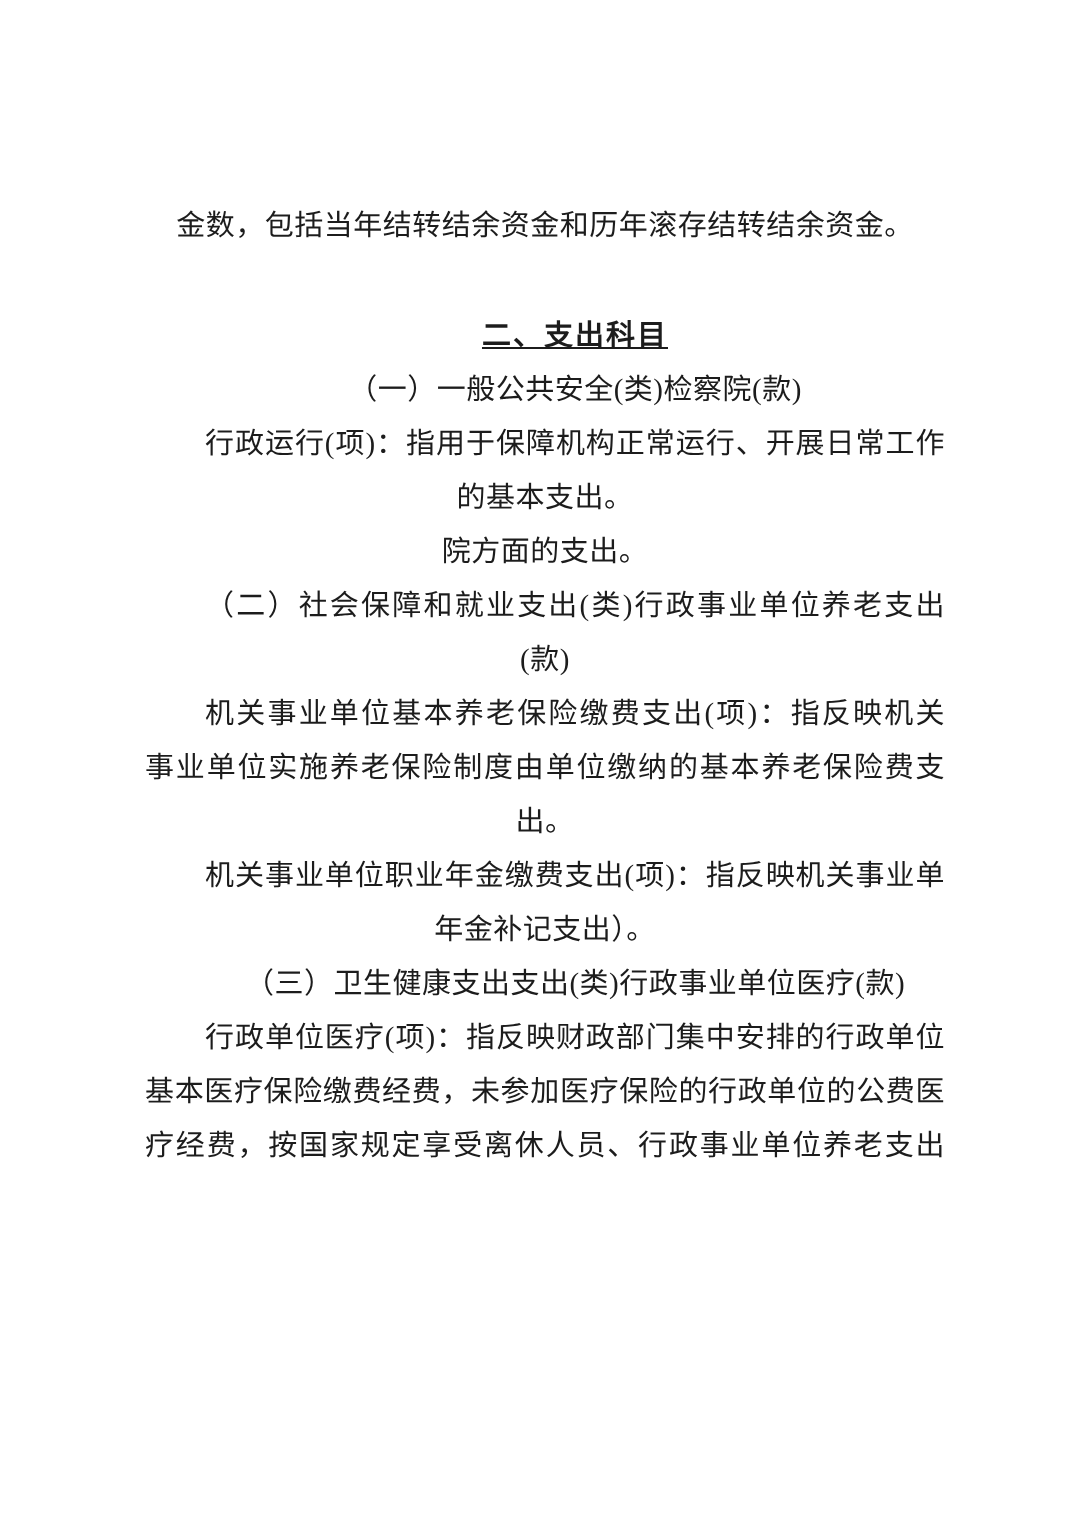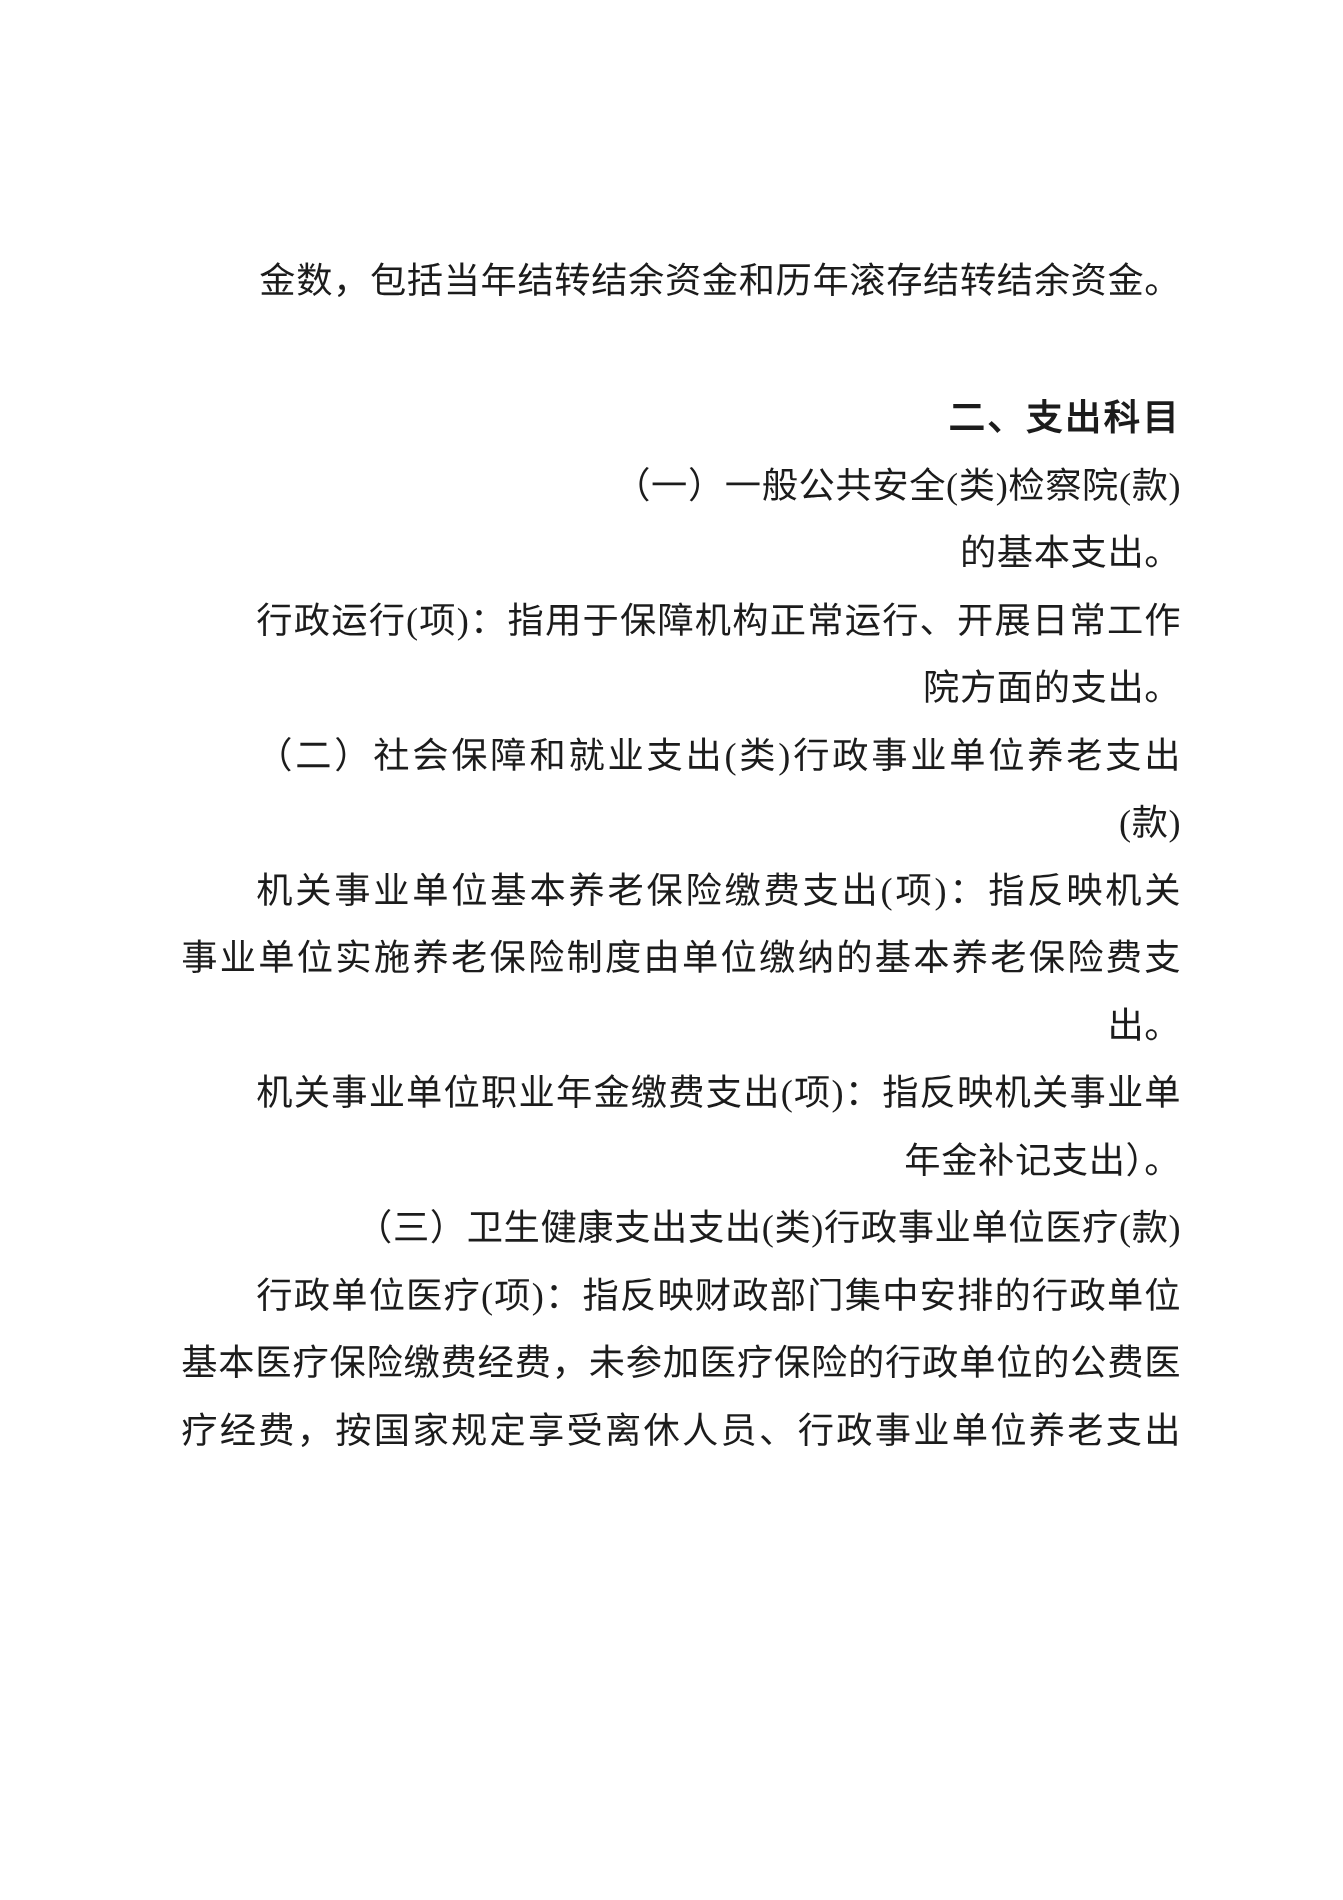--- a/index.html
+++ b/index.html
@@ -21,49 +21,50 @@
     left: 145px;
     top: 198px;
     width: 800px;
     font-size: 29px;
     line-height: 54px;
     letter-spacing: 0.5px;
     color: #1c1c1c;
   }
   .line {
     white-space: nowrap;
-    text-align: right;
+    text-align: center;
   }
   
   .line.fill {
     white-space: normal;
     text-align: justify;
     text-align-last: justify;
     text-justify: inter-character;
   }
   
   .line.indent {
     padding-left: 60px;
   }
   .line.heading {
     font-weight: 700;
     letter-spacing: 2px;
     margin-top: 56px;
+    text-decoration: underline;
   }
 </style>
 </head>
 <body>
 
 <div class="page">
   <div class="text-body">
     <div class="line">金数，包括当年结转结余资金和历年滚存结转结余资金。</div>
     <div class="line heading indent">二、支出科目</div>
     <div class="line indent">（一）一般公共安全(类)检察院(款)</div>
+    <div class="line indent fill">行政运行(项)：指用于保障机构正常运行、开展日常工作</div>
     <div class="line">的基本支出。</div>
-    <div class="line indent fill">行政运行(项)：指用于保障机构正常运行、开展日常工作</div>
     <div class="line">院方面的支出。</div>
     <div class="line indent fill">（二）社会保障和就业支出(类)行政事业单位养老支出</div>
     <div class="line">(款)</div>
     <div class="line indent fill">机关事业单位基本养老保险缴费支出(项)：指反映机关</div>
     <div class="line fill">事业单位实施养老保险制度由单位缴纳的基本养老保险费支</div>
     <div class="line">出。</div>
     <div class="line indent fill">机关事业单位职业年金缴费支出(项)：指反映机关事业单</div>
     <div class="line">年金补记支出）。</div>
     <div class="line indent">（三）卫生健康支出支出(类)行政事业单位医疗(款)</div>
     <div class="line indent fill">行政单位医疗(项)：指反映财政部门集中安排的行政单位</div>

